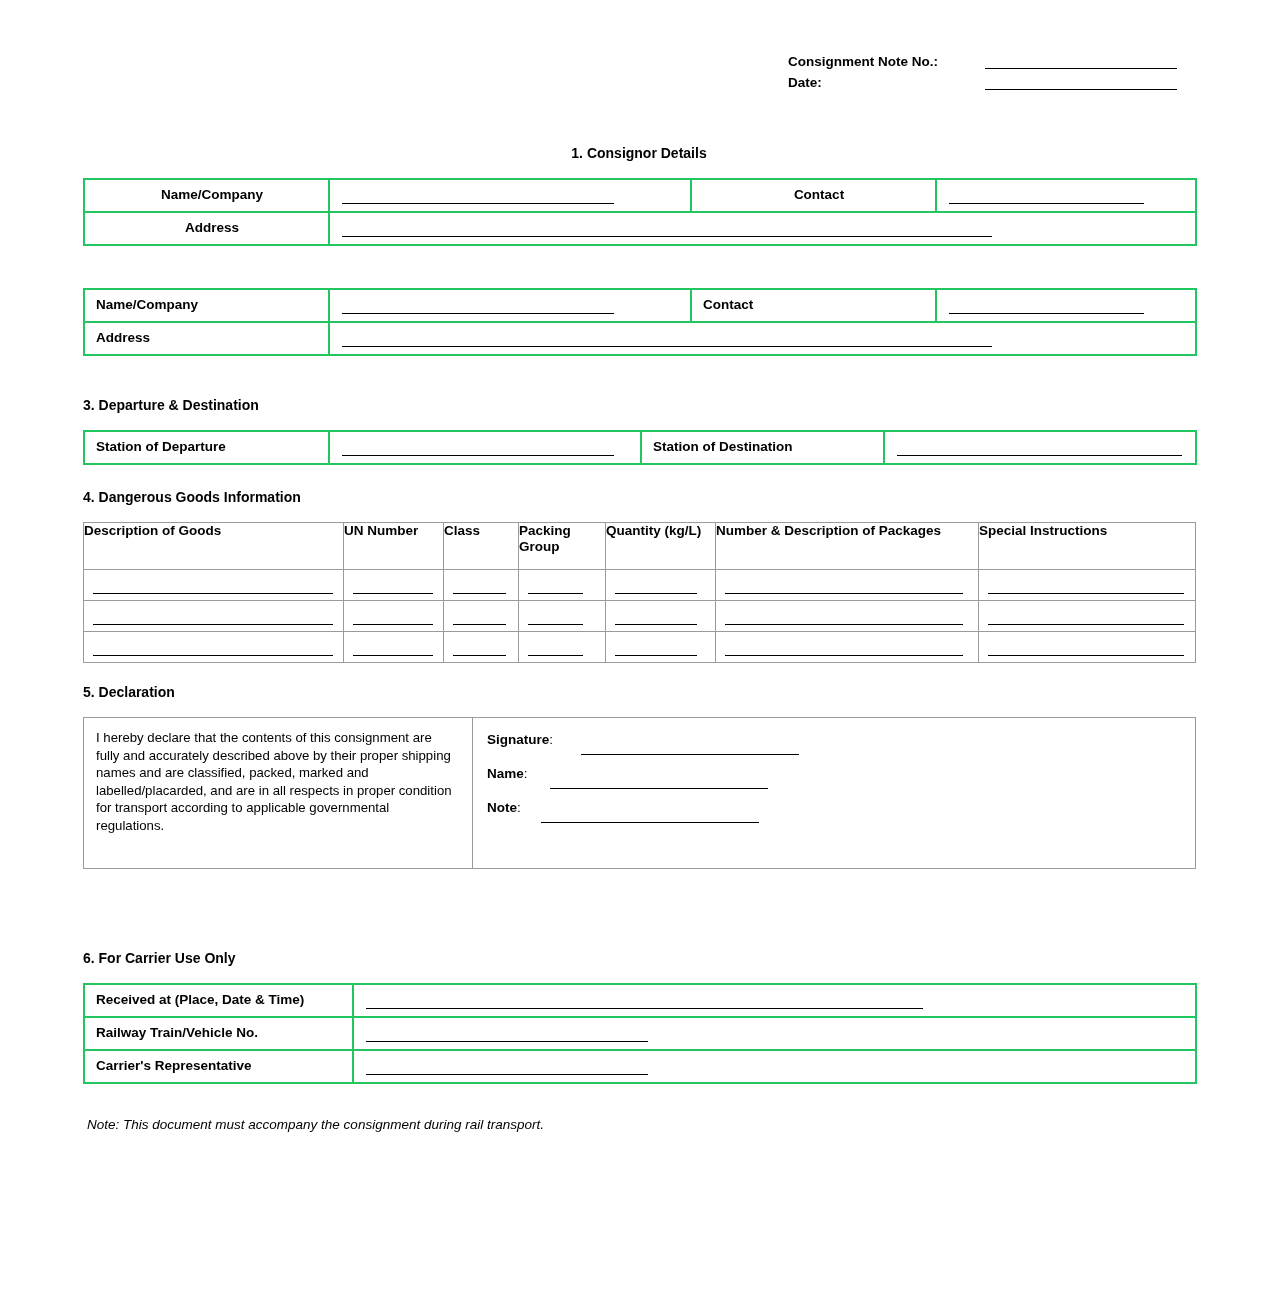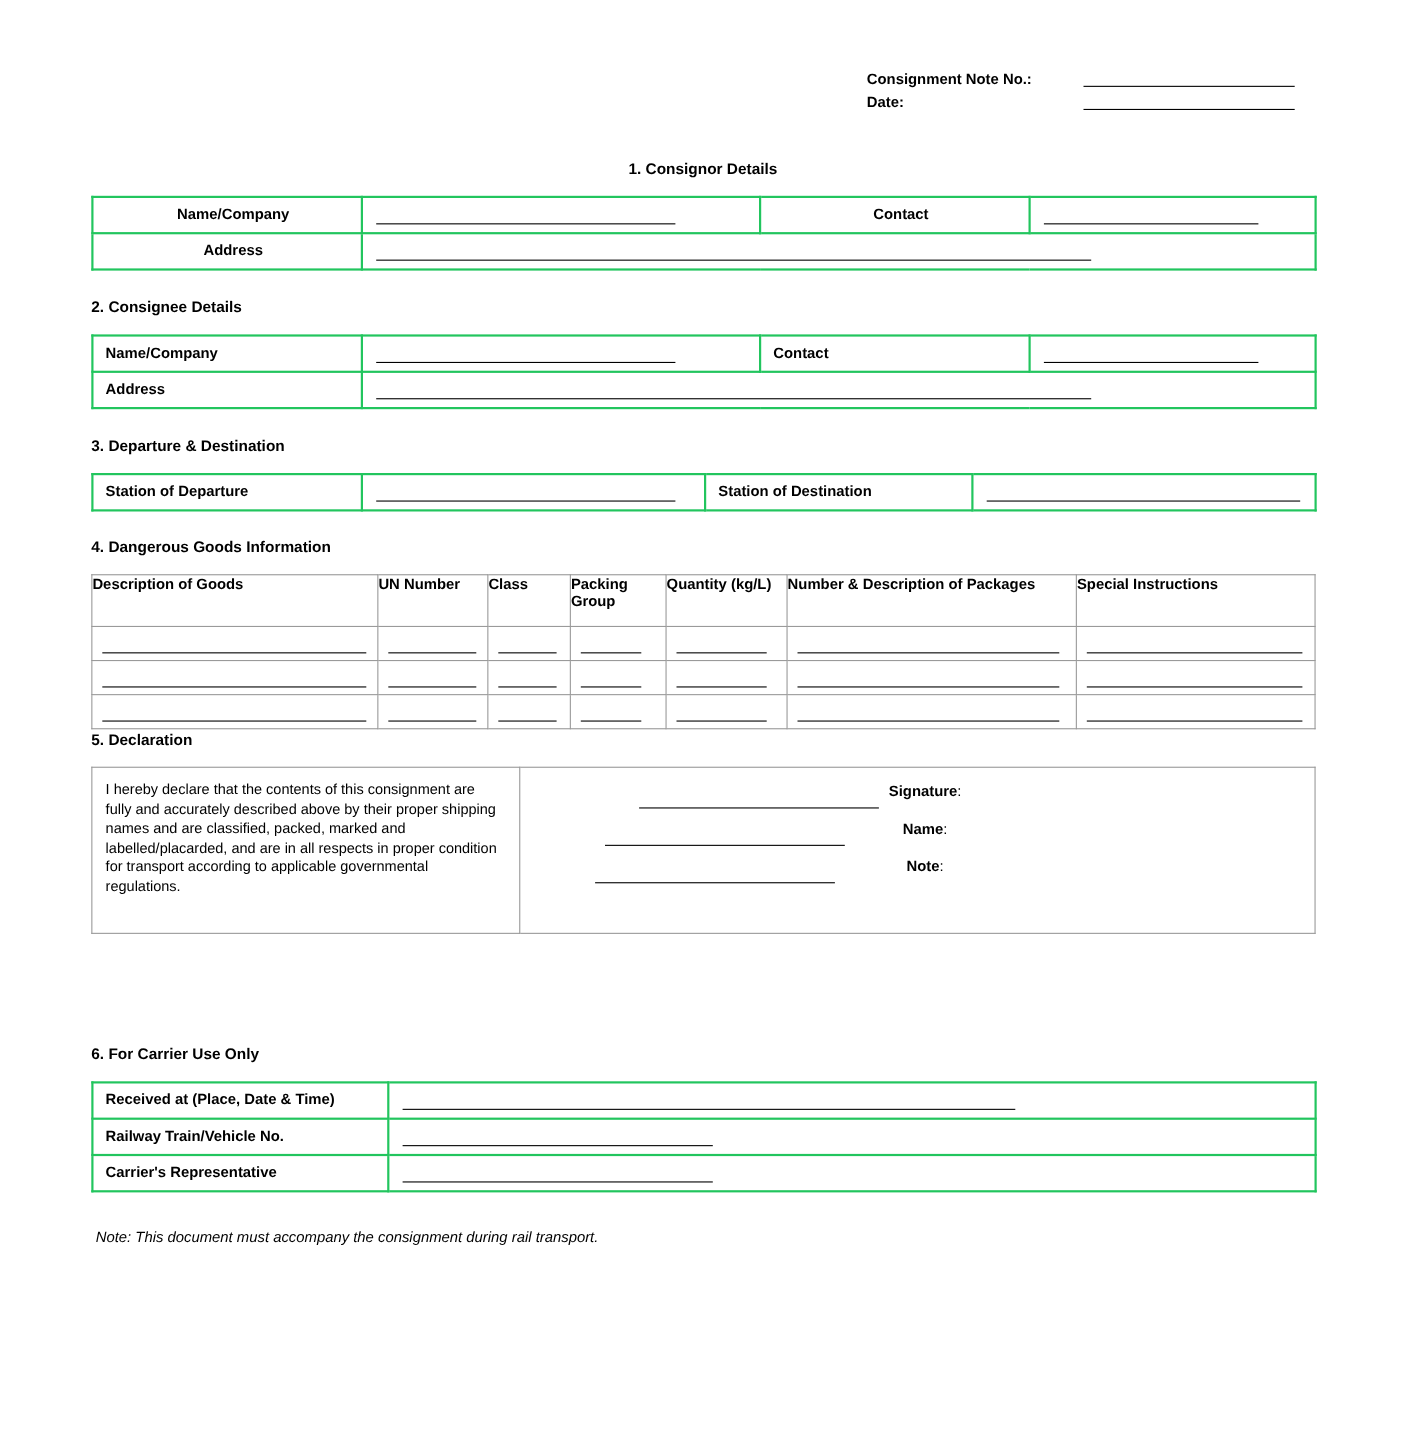--- a/index.html
+++ b/index.html
@@ -41,21 +41,21 @@
     left: 6px;
     top: 0;
     font-size: 25.5px;
     font-weight: bold;
     letter-spacing: -0.2px;
     white-space: nowrap;
   }
   .note-meta {
     position: absolute;
     left: 705px;
-    top: 12px;
+    top: 2px;
     width: 400px;
   }
   .meta-row {
     position: relative;
     height: 18px;
     margin-bottom: 3px;
   }
   .meta-label {
     position: absolute;
     left: 0;
@@ -109,21 +109,21 @@
     bottom: 7px;
     left: 12px;
     border-bottom: 1.6px solid #000;
   }
 
   
   .block-s1 { position: absolute; left: 0; top: 145px; width: 1112px; text-align: center; }
   .block-s2 { position: absolute; left: 0; top: 271px; width: 1112px; }
   .block-s3 { position: absolute; left: 0; top: 397px; width: 1112px; }
   .block-s4 { position: absolute; left: 0; top: 489px; width: 1112px; }
-  .block-s5 { position: absolute; left: 0; top: 664px; width: 1112px; }
+  .block-s5 { position: absolute; left: 0; top: 684px; width: 1112px; }
   .block-s6 { position: absolute; left: 0; top: 950px; width: 1112px; }
   .block-note { position: absolute; left: 4px; top: 1117px; width: 1000px; }
 
   .head-gap { height: 17px; }
 
   
   table.goods {
     border-collapse: collapse;
     width: 1112px;
     table-layout: fixed;
@@ -163,21 +163,20 @@
   }
   .decl-text {
     font-size: 13.2px;
     line-height: 1.33;
     padding: 11px 14px 12px 12px;
     font-weight: normal;
   }
   .sig-box {
     padding: 14px 0 16px 14px;
     height: 120px;
-    text-align: center;
   }
   .sig-row {
     position: relative;
     height: 34px;
     font-size: 13.5px;
   }
   .sig-label {
     font-weight: bold;
     white-space: nowrap;
   }
@@ -254,21 +253,20 @@
             <div class="cell-fill">
               <span class="fill-rule" style="width:650px"></span>
             </div>
           </td>
         </tr>
       </tbody>
     </table>
   </div>
 
   <div class="block-s2">
-    <div class="section-head">2. Consignee Details</div>
     <div class="head-gap"></div>
     <table class="form">
       <colgroup>
         <col style="width:245px">
             <col style="width:362px">
             <col style="width:245px">
             <col style="width:260px">
       </colgroup>
       <tbody>
         <tr>

